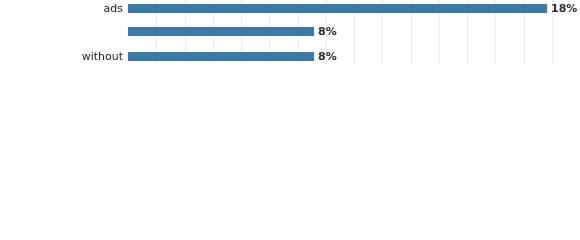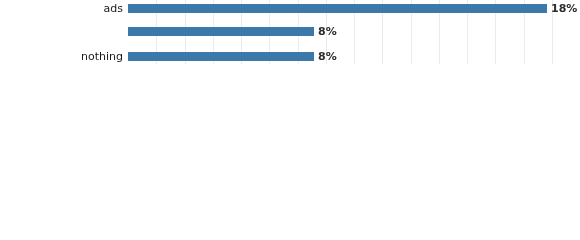--- a/index.html
+++ b/index.html
@@ -108,19 +108,19 @@
       <div class="row" style="top: 4px; padding-left: 16px;">
         <div class="cat-label">ads</div>
         <div class="bar" style="width: 419px; background: rgb(60, 120, 168);"></div>
         <div class="val-label" style="left: 551px; color: rgb(43, 43, 43);">18%</div>
       </div>
       <div class="row" style="top: 27.2px;">
         <div class="bar" style="width: 186px; background: rgb(60, 120, 168);"></div>
         <div class="val-label" style="left: 318px; color: rgb(43, 43, 43);">8%</div>
       </div>
       <div class="row" style="top: 52.4px;">
-        <div class="cat-label">nothing</div>
+        <div class="cat-label">without</div>
         <div class="bar" style="width: 186px; background: rgb(60, 120, 168);"></div>
         <div class="val-label" style="left: 318px; color: rgb(43, 43, 43);">8%</div>
       </div>
     </div>
 
 </div>
 
 </body></html>

